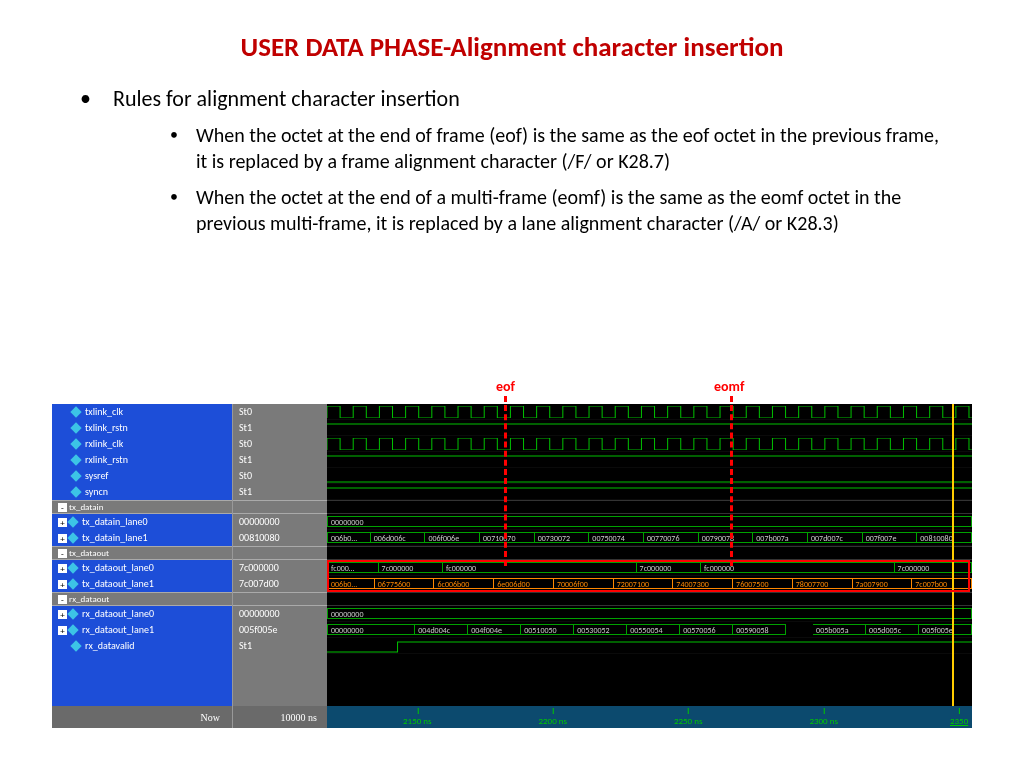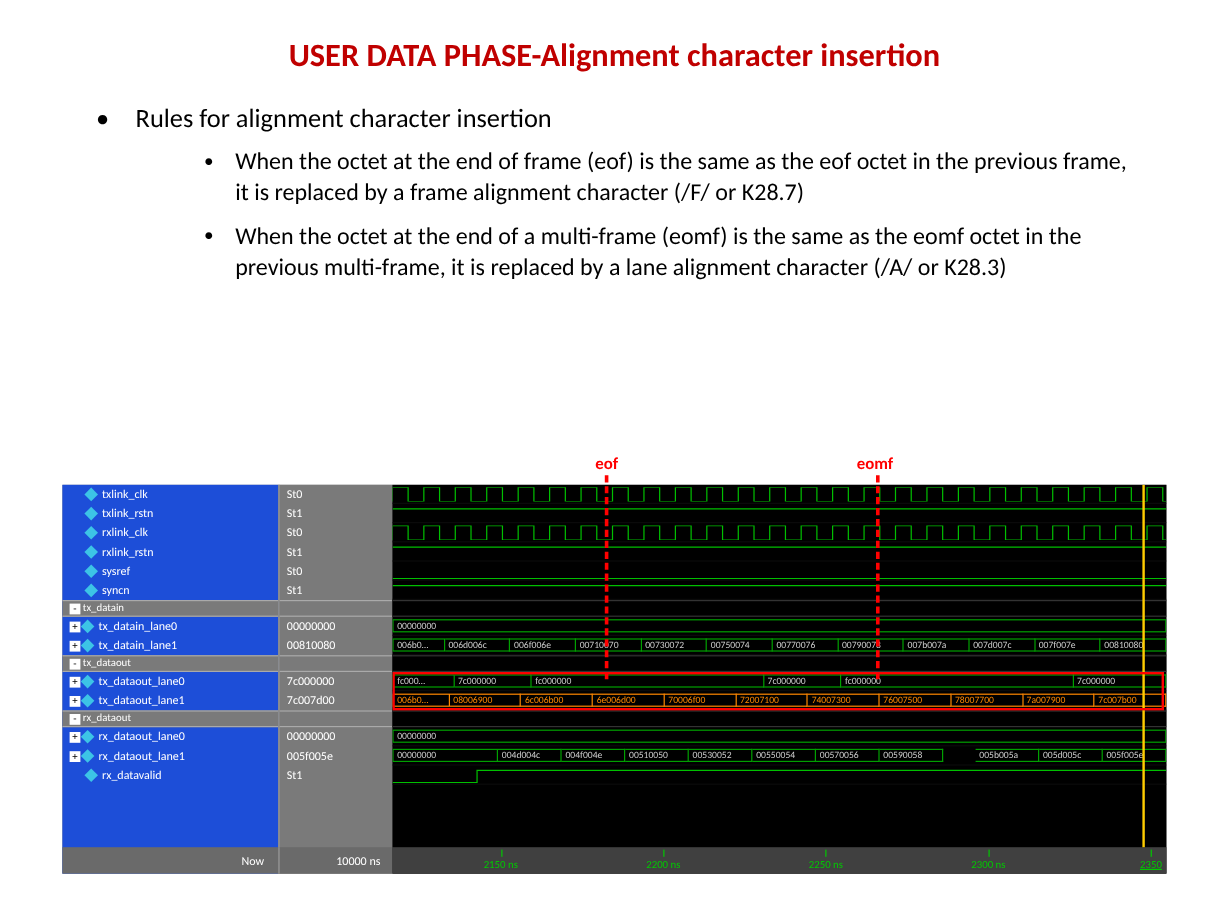--- a/index.html
+++ b/index.html
@@ -165,26 +165,27 @@
     left: 0; right: 0;
     height: 22px;
     display: flex;
   }
   .footer-row .fl {
     background: #6a6a6a;
     color: #fff;
     font-size: 10px;
     display: flex; align-items: center;
     padding: 0 19px;
+    font-family: Liberation Serif, serif;
   }
   .footer-row .now { width: 180px; justify-content: flex-end; padding-right: 12px; }
   .footer-row .nowval { width: 95px; justify-content: flex-end; padding-right: 10px; border-left:1px solid #999; }
   .footer-row .axis {
     flex: 1;
-    background: #404040;
+    background: #0c4a6e;
     position: relative;
   }
   .tick {
     position: absolute;
     bottom: 2px;
     color: #00c800;
     font-size: 9px;
     transform: translateX(-50%);
   }
   .tick::before {
@@ -348,21 +349,21 @@
             <div class="bus-seg" style="width: 10%;">7c000000</div>
             <div class="bus-seg" style="width: 30%;">fc000000</div>
             <div class="bus-seg" style="width: 10%;">7c000000</div>
             <div class="bus-seg" style="width: 30%;">fc000000</div>
             <div class="bus-seg" style="width: 12%;">7c000000</div>
           </div>
         </div>
         <div class="wave-row">
           <div class="bus">
             <div class="bus-seg hl" style="width: 7.40741%;">006b0…</div>
-            <div class="bus-seg hl" style="width: 9.25926%;">08006900</div>
+            <div class="bus-seg hl" style="width: 9.25926%;">06775600</div>
             <div class="bus-seg hl" style="width: 9.25926%;">6c006b00</div>
             <div class="bus-seg hl" style="width: 9.25926%;">6e006d00</div>
             <div class="bus-seg hl" style="width: 9.25926%;">70006f00</div>
             <div class="bus-seg hl" style="width: 9.25926%;">72007100</div>
             <div class="bus-seg hl" style="width: 9.25926%;">74007300</div>
             <div class="bus-seg hl" style="width: 9.25926%;">76007500</div>
             <div class="bus-seg hl" style="width: 9.25926%;">78007700</div>
             <div class="bus-seg hl" style="width: 9.25926%;">7a007900</div>
             <div class="bus-seg hl" style="width: 9.25926%;">7c007b00</div>
           </div>

